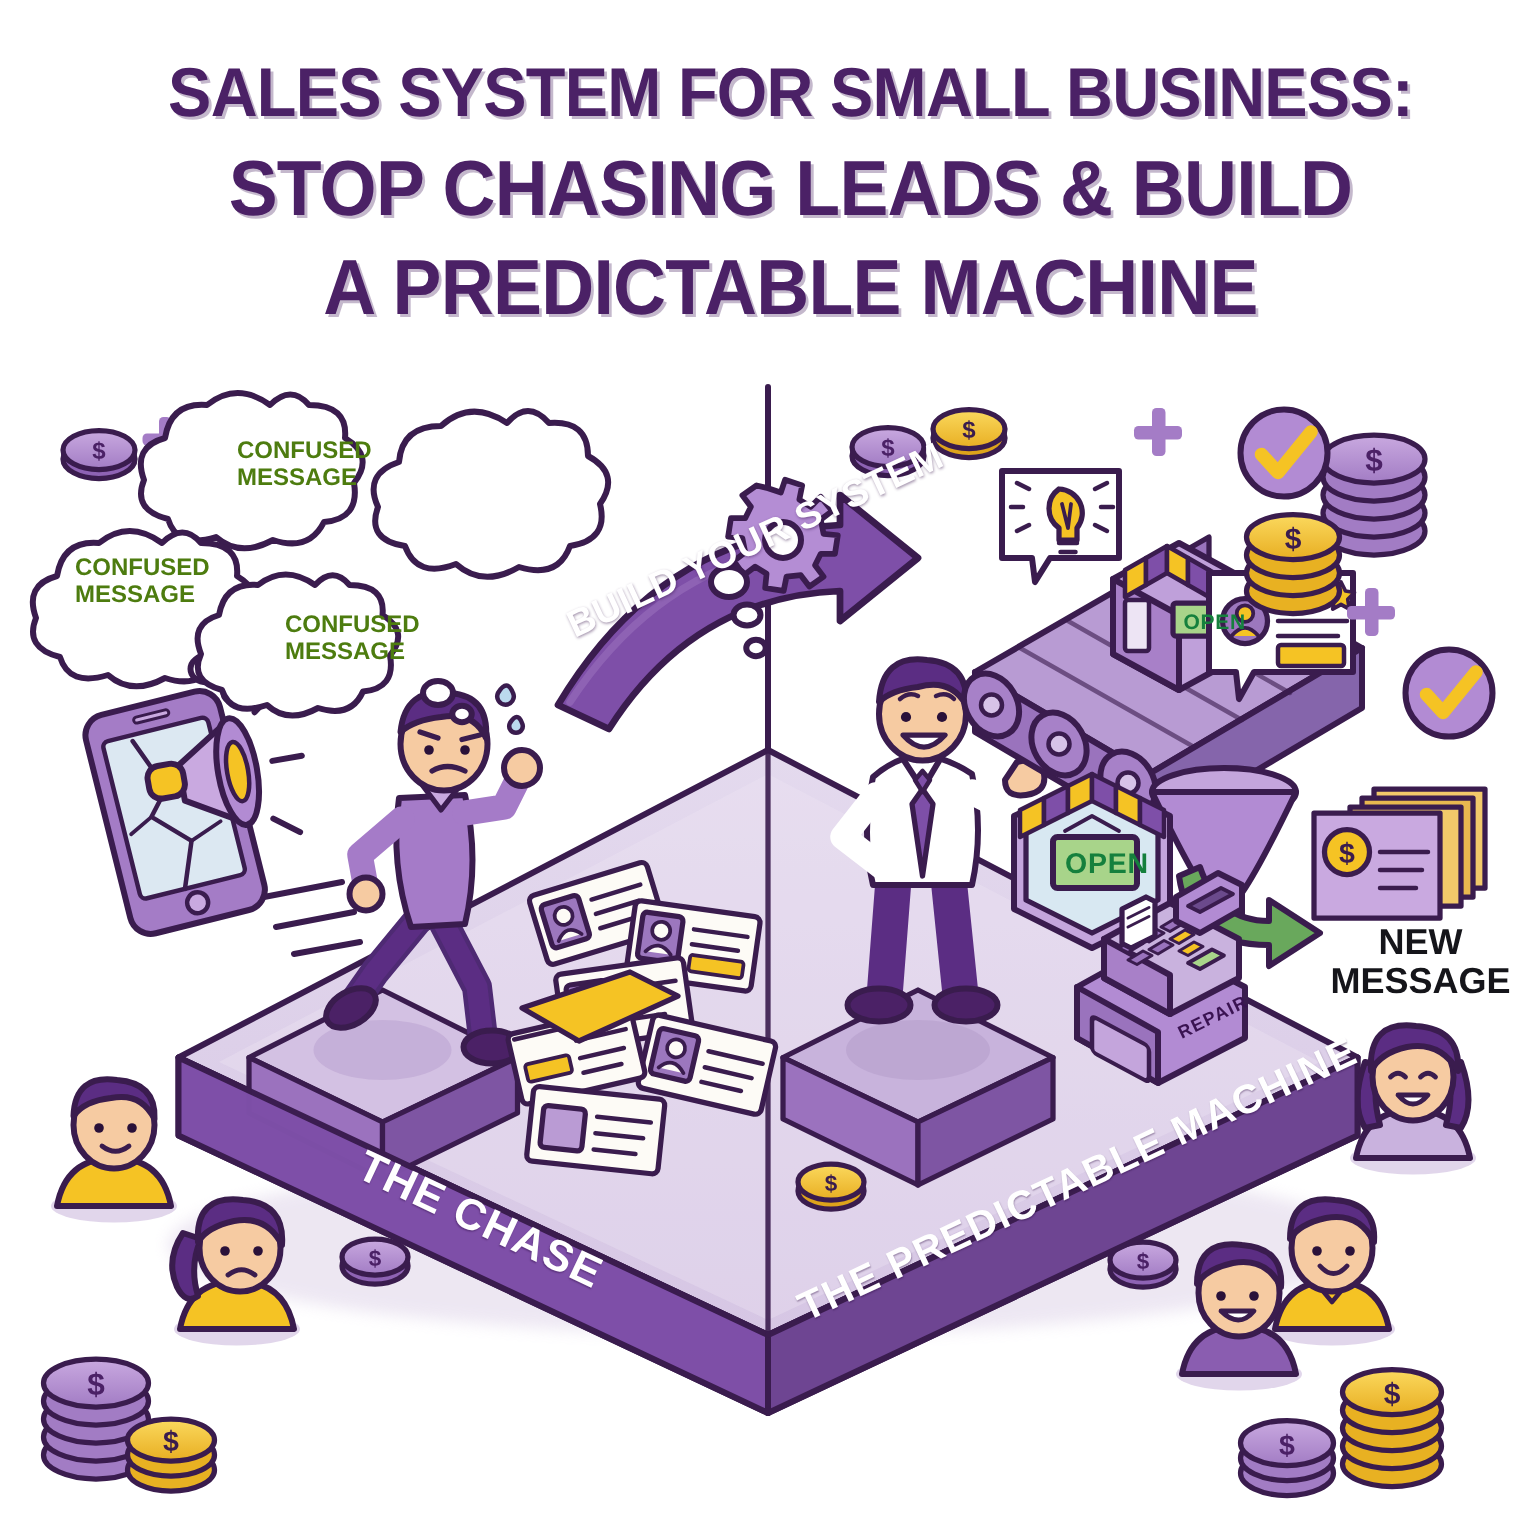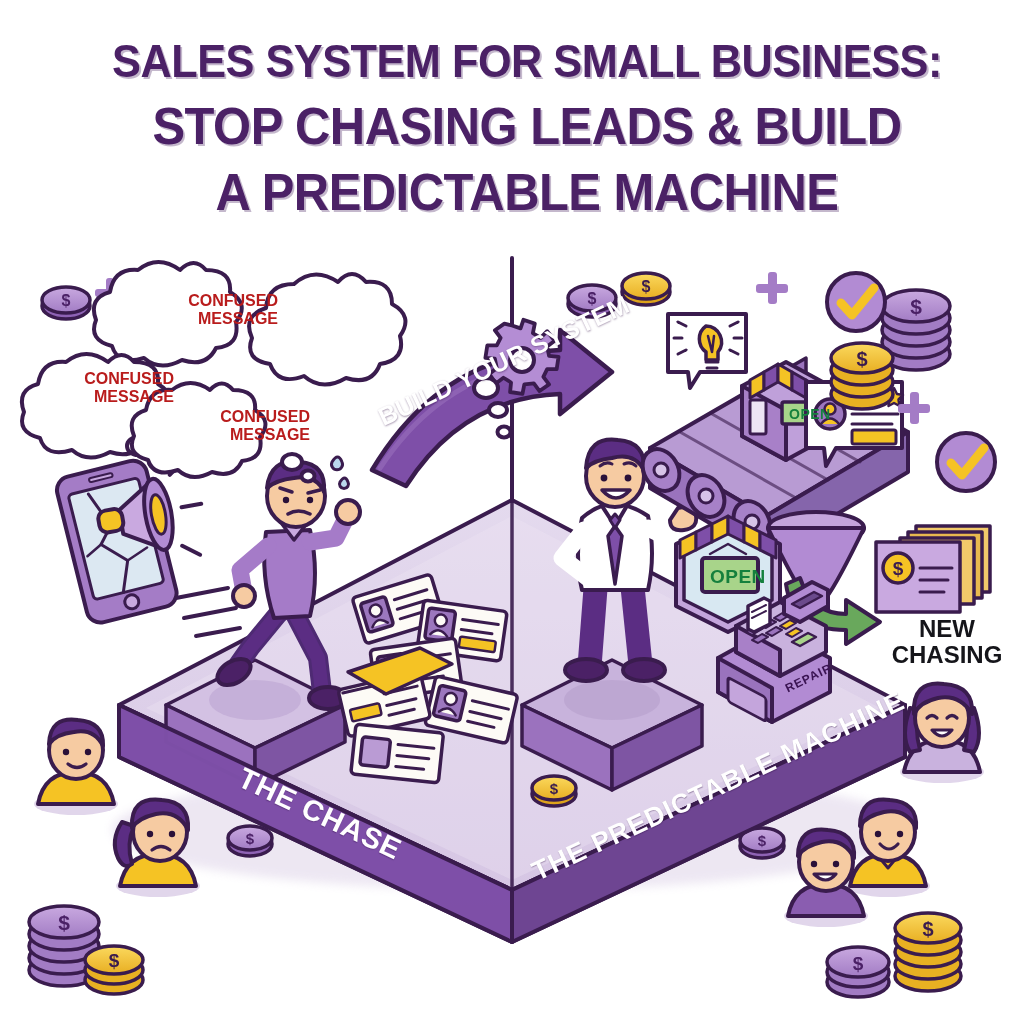--- a/index.html
+++ b/index.html
@@ -26,21 +26,21 @@
     white-space:nowrap;
     transform:scaleX(.94);
   }
   .tl1{font-size:46px;margin-bottom:16px;}
   .tl2{font-size:52px;margin-bottom:14px;}
   .tl3{font-size:52px;}
 
   
   .ovl{position:absolute;pointer-events:none;}
   .bubble-text{
-    font-weight:bold;color:#b91c1c;text-align:right;
+    font-weight:bold;color:#4d7c0f;text-align:left;
     line-height:1.12;white-space:pre-line;
   }
   .platform-label{
     font-weight:bold;color:#ffffff;white-space:nowrap;
     letter-spacing:1px;
     text-shadow:0 1px 1px rgba(40,10,60,.35);
   }
   .arrow-label{
     font-weight:bold;color:#ffffff;white-space:nowrap;
     letter-spacing:.5px;font-size:25px;
@@ -621,21 +621,21 @@
 MESSAGE</div>
 
 
   <div class="ovl arrow-label" style="left:380px;top:404px;transform:rotate(-25deg);transform-origin:left center;">BUILD YOUR SYSTEM</div>
 
   <div class="ovl platform-label" style="left:240px;top:760px;font-size:29px;transform:rotate(25.2deg);transform-origin:left center;">THE CHASE</div>
 
   <div class="ovl platform-label" style="left:534px;top:858px;font-size:27px;transform:rotate(-25.2deg);transform-origin:left center;">THE PREDICTABLE MACHINE</div>
 
   <div class="ovl caption" style="left:882px;top:616px;width:130px;">NEW
-CHASING</div>
+MESSAGE</div>
 
   <div class="ovl sign-text" style="left:710px;top:566px;">OPEN</div>
 
   <div class="ovl sign-text" style="left:789px;top:406px;font-size:14px;">OPEN</div>
 
   <div class="ovl repair-text" style="left:786px;top:682px;transform:rotate(-26deg);transform-origin:left center;">REPAIR</div>
 
 </div>
 
 </body></html>

